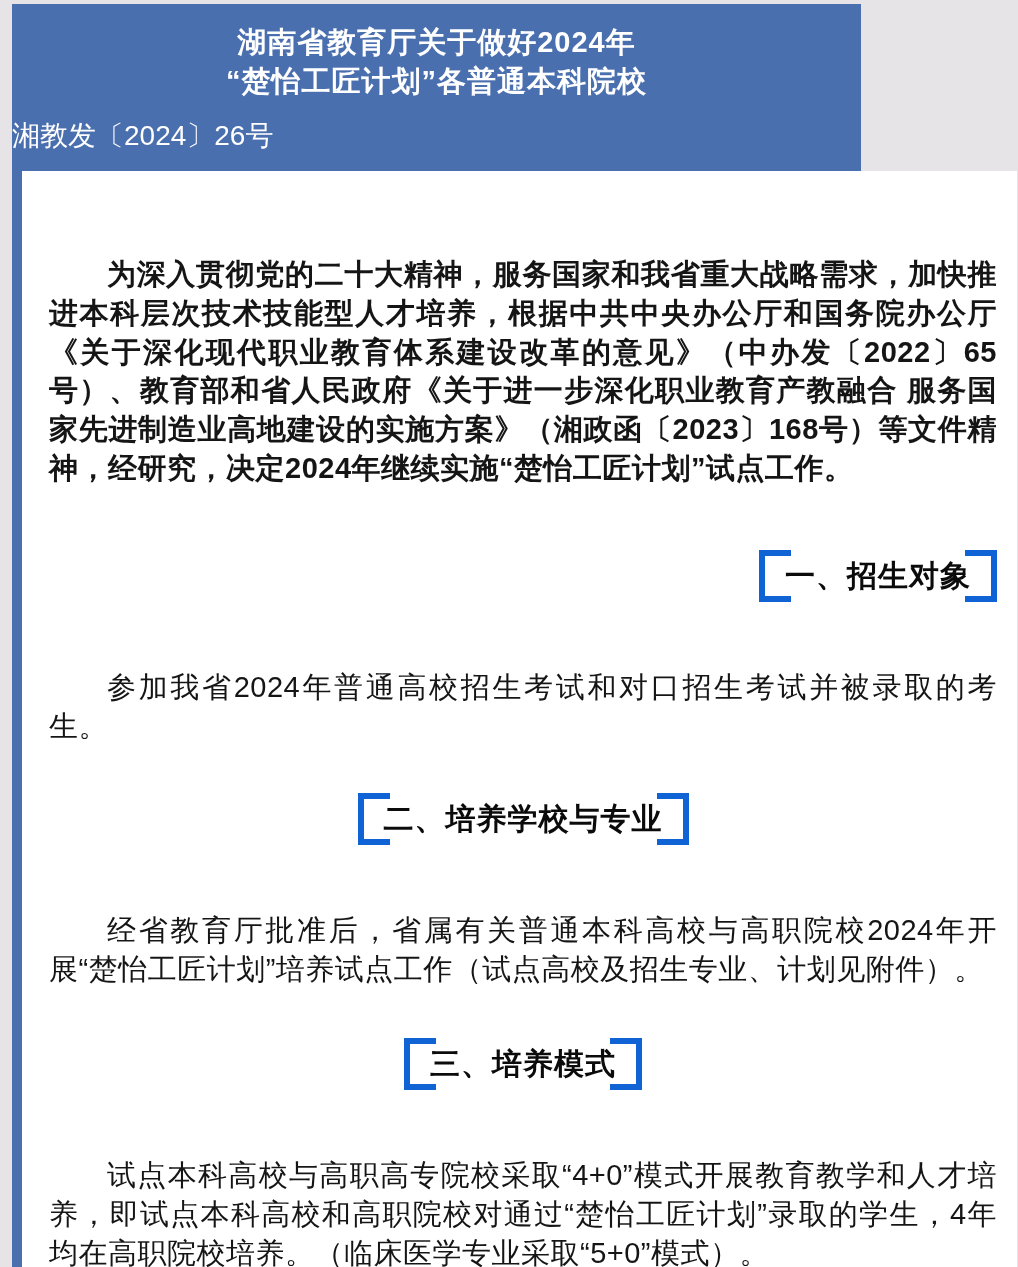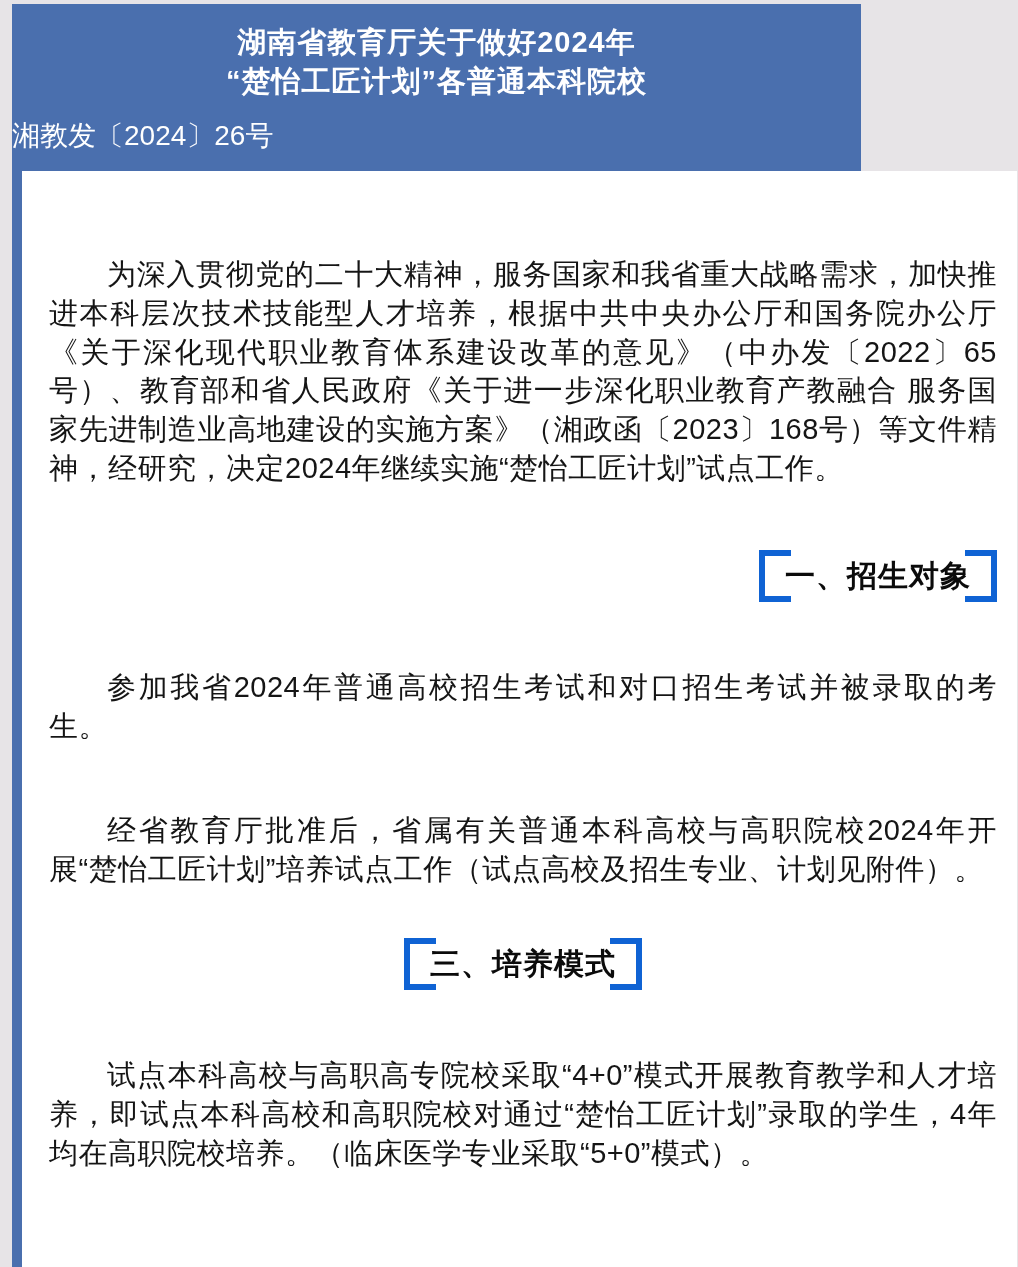--- a/index.html
+++ b/index.html
@@ -58,21 +58,21 @@
     text-align:justify;
   }
   .salutation{
     font-size:29px;
     line-height:39px;
     letter-spacing:0.5px;
   }
   .para{
     text-indent:2em;
   }
-  .intro{margin-top:52px;}
+  .intro{margin-top:52px;font-weight:bold;}
   .after-heading{margin-top:66px;}
   .heading-wrap{
     text-align:center;
   }
   .hw-1{margin-top:62px;text-align:right;}
   .hw-2{margin-top:48px;}
   .hw-3{margin-top:49px;}
   .section-box{
     display:inline-block;
     position:relative;
@@ -118,20 +118,23 @@
     <div class="card">
 
 
       <p class="body-text para intro">为深入贯彻党的二十大精神，服务国家和我省重大战略需求，加快推进本科层次技术技能型人才培养，根据中共中央办公厅和国务院办公厅《关于深化现代职业教育体系建设改革的意见》（中办发〔2022〕65号）、教育部和省人民政府《关于进一步深化职业教育产教融合 服务国家先进制造业高地建设的实施方案》（湘政函〔2023〕168号）等文件精神，经研究，决定2024年继续实施“楚怡工匠计划”试点工作。</p>
 
       <div class="heading-wrap hw-1">
         <div class="section-box">一、招生对象</div>
       </div>
       <p class="body-text para after-heading">参加我省2024年普通高校招生考试和对口招生考试并被录取的考生。</p>
 
+      <div class="heading-wrap hw-2">
+        <div class="section-box">二、培养学校与专业</div>
+      </div>
       <p class="body-text para after-heading">经省教育厅批准后，省属有关普通本科高校与高职院校2024年开展“楚怡工匠计划”培养试点工作（试点高校及招生专业、计划见附件）。</p>
 
       <div class="heading-wrap hw-3">
         <div class="section-box">三、培养模式</div>
       </div>
       <p class="body-text para after-heading">试点本科高校与高职高专院校采取“4+0”模式开展教育教学和人才培养，即试点本科高校和高职院校对通过“楚怡工匠计划”录取的学生，4年均在高职院校培养。（临床医学专业采取“5+0”模式）。</p>
 
     </div>
   </div>
 </div>

